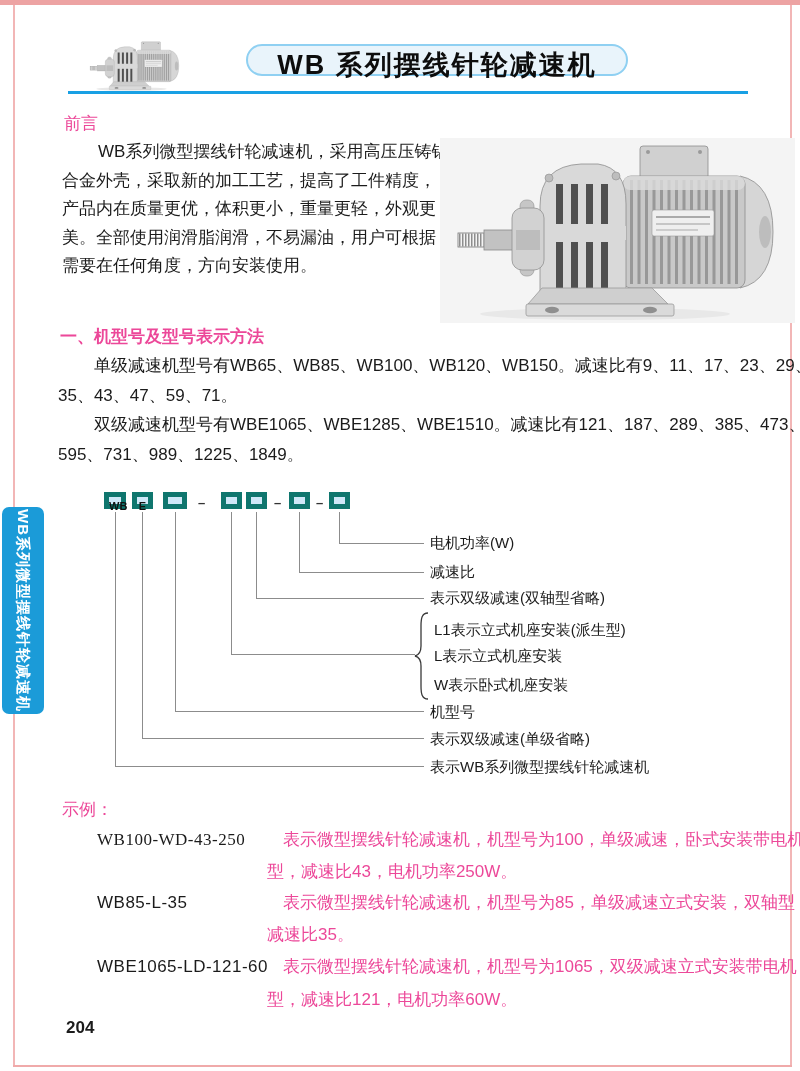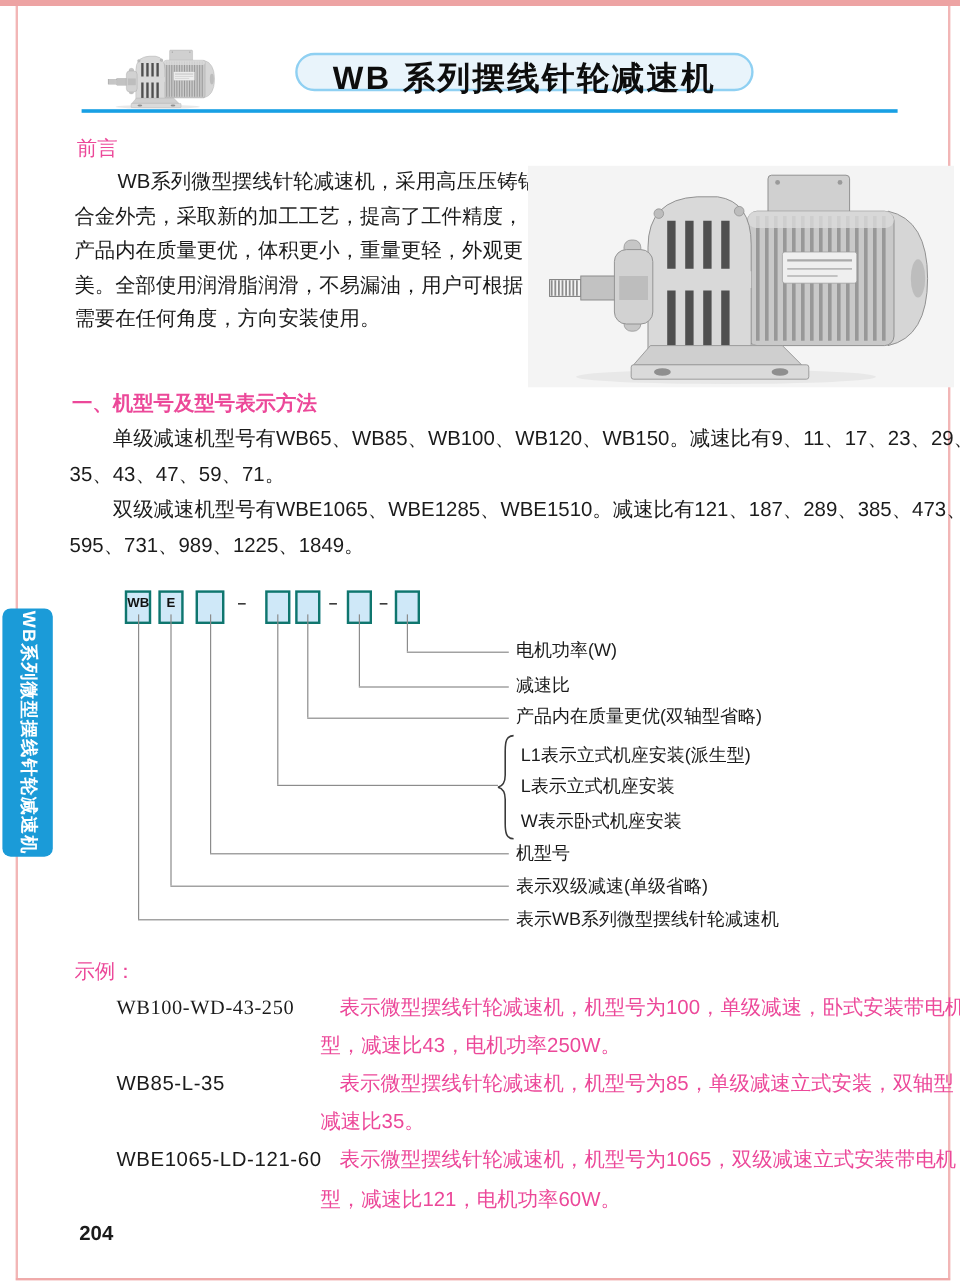--- a/index.html
+++ b/index.html
@@ -5,21 +5,21 @@
   html,body{margin:0;padding:0;}
   body{width:800px;height:1071px;position:relative;background:#ffffff;
        font-family:"Liberation Sans","DejaVu Sans",sans-serif;color:#1b1b1b;
        overflow:hidden;}
   .abs{position:absolute;}
   .txt{position:absolute;white-space:nowrap;font-size:17px;line-height:20px;color:#ec4899;text-align:center;}
   .lbl{position:absolute;white-space:nowrap;font-size:15px;line-height:18px;color:#1b1b1b;}
   .hline,.vline{position:absolute;background:#8c8c8c;}
   .hline{height:1px;}
   .vline{width:1px;}
-  .dbox{position:absolute;top:492px;height:28px;background:#cfe8f8;border:2px solid #0f766e;
+  .dbox{position:absolute;top:492px;height:17px;background:#cfe8f8;border:5px solid #0f766e;
         box-sizing:border-box;font-size:11px;font-weight:bold;text-align:center;line-height:18px;color:#111;}
   .dash{position:absolute;top:493px;height:20px;line-height:20px;font-size:13px;font-weight:bold;color:#333;}
   .frame{position:absolute;background:#eda3a3;}
   .banner{position:absolute;left:246px;top:44px;width:382px;height:32px;border-radius:22px;
           background:#e9f4fb;border:2px solid #8fd0f2;box-sizing:border-box;
           text-align:center;font-size:27px;font-weight:bold;line-height:39px;letter-spacing:2px;color:#0d0d0d;}
   .rule{position:absolute;left:68px;top:91px;width:680px;height:3px;background:#18a0e4;}
   .sidetab{position:absolute;left:2px;top:507px;width:42px;height:207px;background:#1b9bd8;border-radius:7px;}
   .sidetab .rot{position:absolute;left:0;top:0;width:207px;height:42px;transform:rotate(90deg) translateY(-42px);
         transform-origin:top left;color:#ffffff;font-weight:bold;font-size:15px;line-height:42px;
@@ -142,21 +142,21 @@
 <div class="hline" style="left:175px;top:711px;width:249px;"></div>
 <div class="hline" style="left:142px;top:738px;width:282px;"></div>
 <div class="hline" style="left:115px;top:766px;width:309px;"></div>
 
 <svg class="abs" style="left:414px;top:611px;" width="16" height="90" viewBox="0 0 16 90">
   <path d="M 14,2 C 8,2 7,7 7,15 L 7,35 C 7,41 5,44 1,45 C 5,46 7,49 7,55 L 7,75 C 7,83 8,88 14,88" fill="none" stroke="#3a3a3a" stroke-width="1.3"></path>
 </svg>
 
 <div class="lbl" style="left:430px;top:534px;">电机功率(W)</div>
 <div class="lbl" style="left:430px;top:563px;">减速比</div>
-<div class="lbl" style="left:430px;top:589px;">产品内在质量更优(双轴型省略)</div>
+<div class="lbl" style="left:430px;top:589px;">表示双级减速(双轴型省略)</div>
 <div class="lbl" style="left:434px;top:621px;">L1表示立式机座安装(派生型)</div>
 <div class="lbl" style="left:434px;top:647px;">L表示立式机座安装</div>
 <div class="lbl" style="left:434px;top:676px;">W表示卧式机座安装</div>
 <div class="lbl" style="left:430px;top:703px;">机型号</div>
 <div class="lbl" style="left:430px;top:730px;">表示双级减速(单级省略)</div>
 <div class="lbl" style="left:430px;top:758px;">表示WB系列微型摆线针轮减速机</div>
 
 <div class="txt" style="left:62px;top:800px;">示例：</div>
 
 <div class="code" style="left:97px;top:830px;font-family:Liberation Serif, serif;">WB100-WD-43-250</div>

